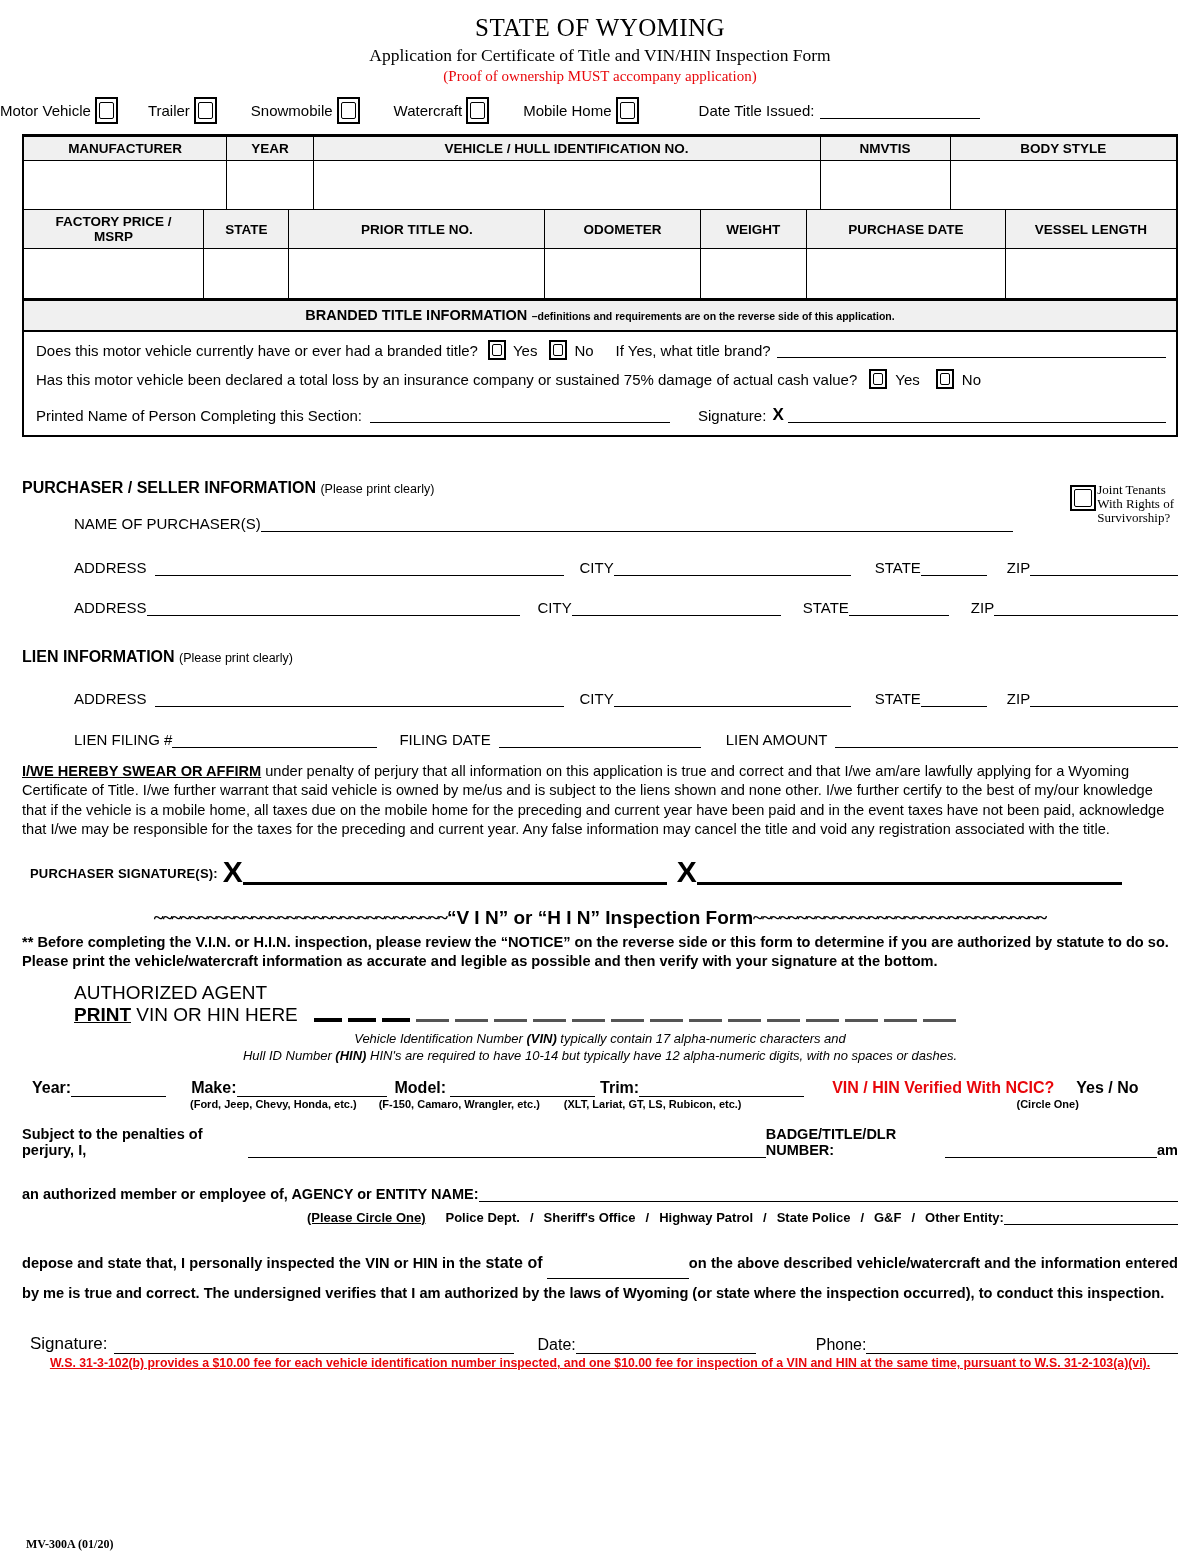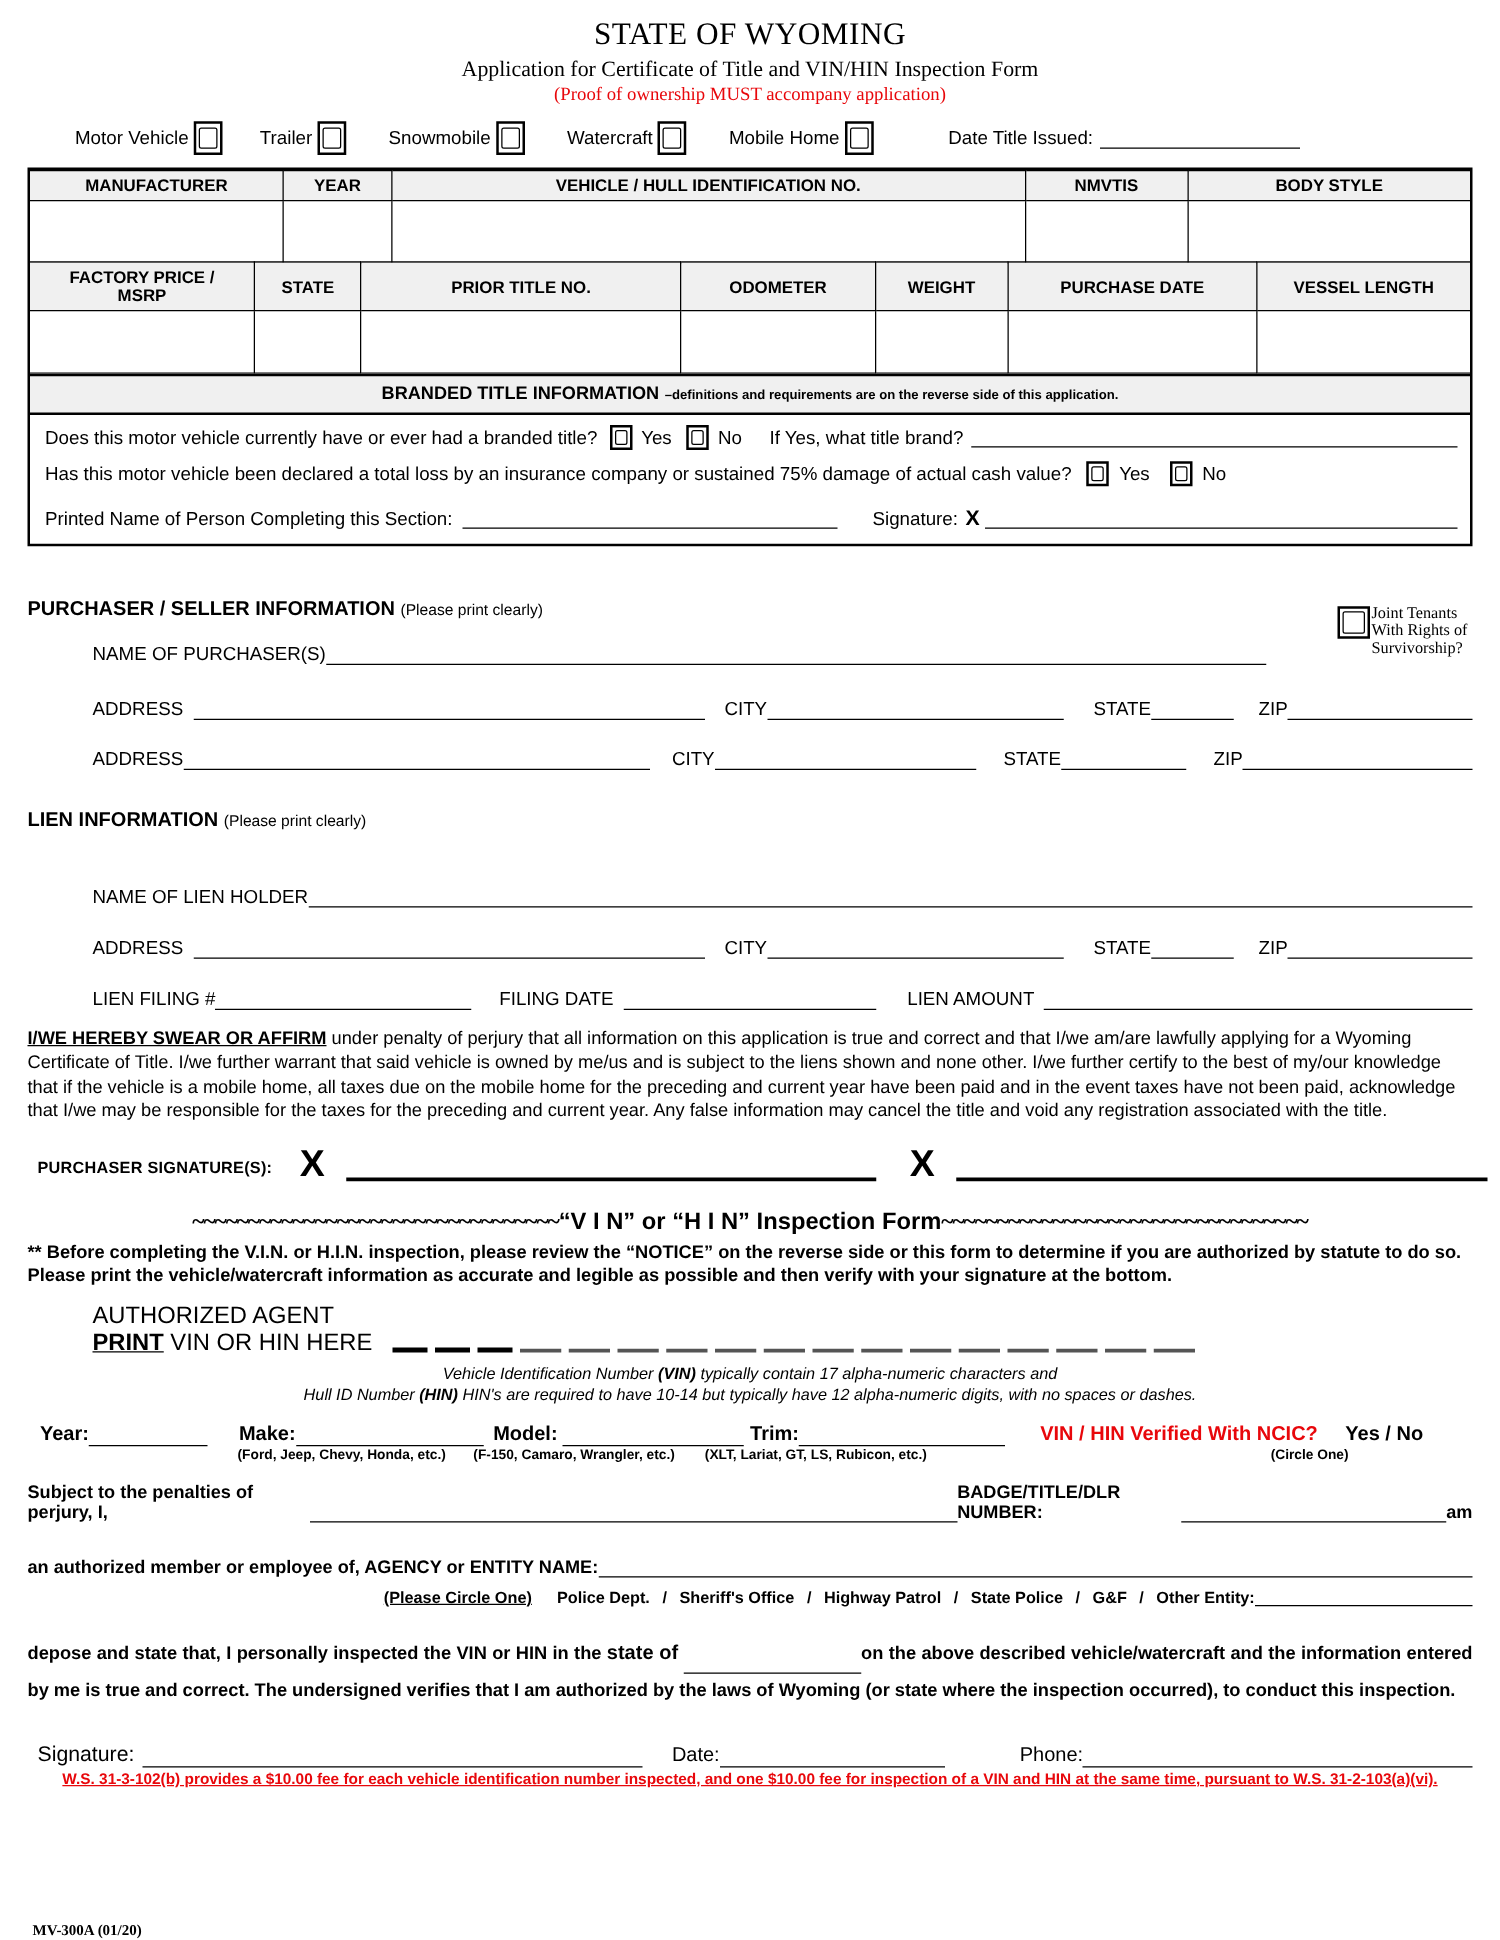--- a/index.html
+++ b/index.html
@@ -25,21 +25,21 @@
     font-size:17.5px; margin-top:3px;
   }
   .hdr-red {
     font-family:"Liberation Serif", serif;
     font-size:15px; color:#e8070b; margin-top:2px; font-weight:400;
   }
 
   
   .typerow {
     display:flex; align-items:center; margin-top:12px;
-    padding-left:60px; font-size:15.5px;
+    font-size:15.5px;
   }
   .typeitem { display:flex; align-items:center; }
   .typeitem .lbl { margin-right:4px; }
   .cbox {
     width:23px; height:27px; border:2.5px solid #000;
     display:inline-block; position:relative; background:#fff;
     flex:0 0 auto;
   }
   .cbox::after{
     content:""; position:absolute; left:2px; top:3px; right:2px; bottom:3px;
@@ -79,21 +79,21 @@
   .sec-title .note { font-size:12.5px; font-weight:normal; }
   .fl { display:flex; align-items:flex-end; }
   .lbl { font-size:15px; white-space:nowrap; }
   .line { border-bottom:1.6px solid #000; height:15px; flex:0 0 auto; }
   .linef { border-bottom:1.6px solid #000; height:15px; flex:1 1 auto; }
 
   
   .swear { margin:14px 22px 0 22px; font-size:14.6px; line-height:1.33; }
   .swear u { font-weight:bold; text-decoration:underline; }
 
-  .sigrow { margin:20px 0 0 30px; display:flex; align-items:flex-end;gap:17px; }
+  .sigrow { margin:20px 0 0 30px; display:flex; align-items:flex-end; }
   .sigrow .cap { font-size:13px; font-weight:bold; letter-spacing:.2px; padding-bottom:4px;}
   .bigX { font-size:30px; font-weight:bold; line-height:.8; padding-bottom:1px; }
   .thickline { border-bottom:3px solid #000; height:22px; }
 
   
   .tilde-row {
     text-align:center; margin-top:22px; font-size:19px; font-weight:bold;
     white-space:nowrap; overflow:hidden; padding:0 14px;
   }
   .tilde { font-family:"Liberation Serif", serif; font-weight:bold; letter-spacing:-1px; }
@@ -289,24 +289,20 @@
       <span class="linef"></span>
     </div>
   </div>
 
   <div style="margin:32px 22px 0 22px;">
     <div class="sec-title">
       <span>LIEN INFORMATION</span>
       <span class="note">(Please print clearly)</span>
     </div>
 
-    <div class="fl" style="margin-top:43px; padding-left:52px;">
-      <span class="lbl">NAME OF LIEN HOLDER</span>
-      <span class="linef"></span>
-    </div>
 
     <div class="fl" style="margin-top:24px; padding-left:52px;">
       <span class="lbl">ADDRESS</span>
       <span class="line" style="width:409px;margin-left:8px"></span>
       <span class="lbl" style="margin-left:16px">CITY</span>
       <span class="line" style="width:237px"></span>
       <span class="lbl" style="margin-left:24px">STATE</span>
       <span class="line" style="width:66px"></span>
       <span class="lbl" style="margin-left:20px">ZIP</span>
       <span class="linef"></span>

